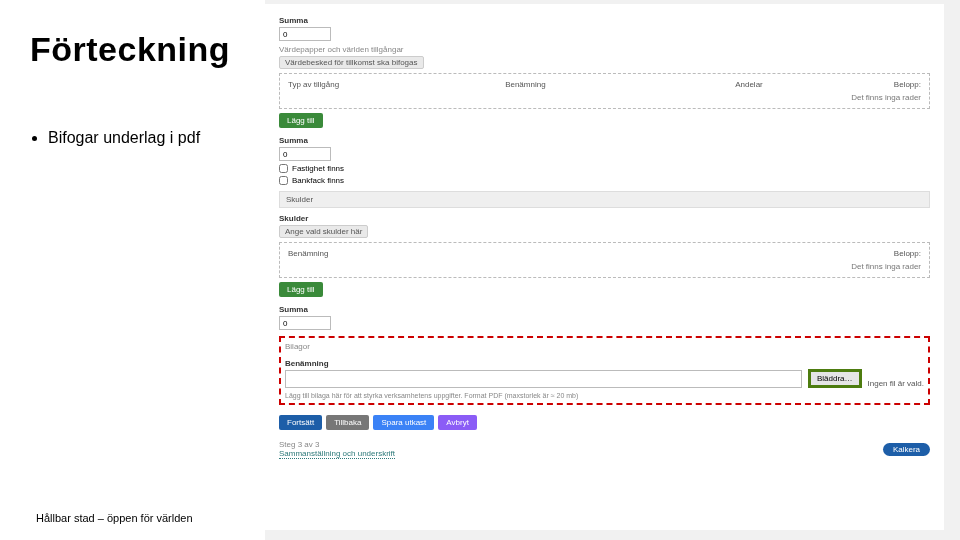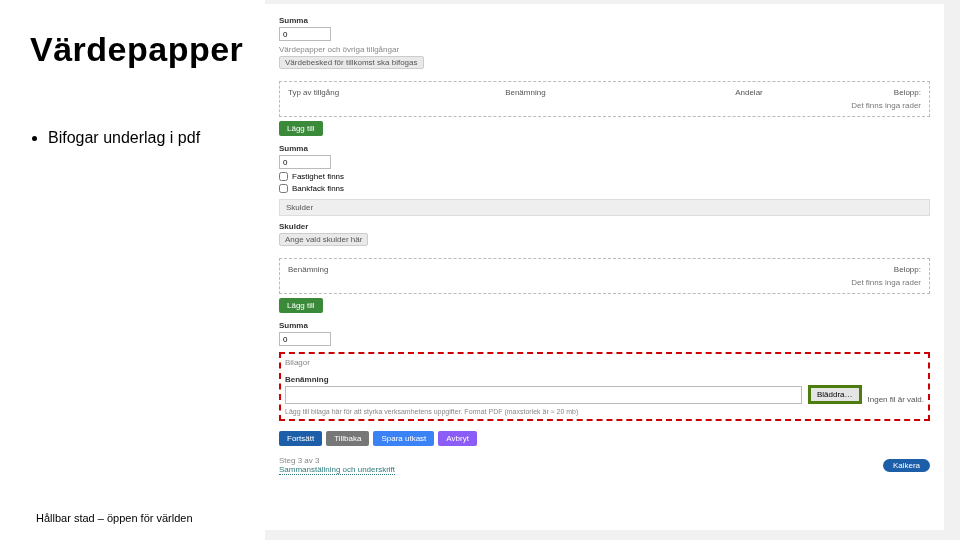--- a/index.html
+++ b/index.html
@@ -15,21 +15,21 @@
   .footer { position: absolute; bottom: 16px; left: 36px; font-size: 11px; }
 
   
   .lbl { font-size: 8px; color: #333; margin: 6px 0 2px; font-weight: bold; }
   .sub { font-size: 8px; color: #888; margin: 4px 0 2px; }
   .input-sm { border: 1px solid #bbb; background: #fff; height: 14px; width: 52px; font-size: 8px; padding: 0 3px; line-height: 14px; }
   .input-full { border: 1px solid #bbb; background: #fff; height: 18px; width: 100%; font-size: 8px; padding: 2px 4px; }
   .tag { display: inline-block; background: #e9e9e9; border: 1px solid #ccc; border-radius: 2px; font-size: 8px; padding: 1px 5px; color: #555; }
   .sect-head { background: #efefef; border: 1px solid #ddd; padding: 3px 6px; font-size: 8px; color: #555; margin-top: 6px; }
   .btn-green { display: inline-block; background: #3a8a3a; color: #fff; font-size: 8px; padding: 3px 8px; border-radius: 2px; margin-top: 4px; cursor: pointer; }
-  .dashed-box { border: 1px dashed #bbb; padding: 6px 8px; margin-top: 12px; font-size: 8px; position: relative; }
+  .dashed-box { border: 1px dashed #bbb; padding: 6px 8px; margin-top: 4px; font-size: 8px; position: relative; }
   .dashed-box .hdr { display: flex; font-size: 8px; color: #555; margin-bottom: 4px; }
   .dashed-box .hdr span { flex: 1; }
   .dashed-box .right-txt { text-align: right; font-size: 8px; color: #777; }
   .chk { display: flex; align-items: center; gap: 4px; margin: 3px 0; font-size: 8px; }
   .chk input { width: 9px; height: 9px; }
   .red-frame { border: 2px dashed #c00; padding: 4px; margin-top: 6px; }
   .bilag-row { display: flex; align-items: flex-end; gap: 6px; }
   .bilag-left { flex: 1; }
   .browse-btn { background: #e5e5e5; border: 3px solid #4d7c0f; font-size: 8px; padding: 2px 6px; cursor: pointer; }
   .file-txt { font-size: 8px; color: #555; }
@@ -43,35 +43,35 @@
   .step-row { display: flex; justify-content: space-between; align-items: center; margin-top: 10px; font-size: 8px; }
   .step-row .step-lbl { color: #888; }
   .step-row .step-name { color: #2d7a7a; border-bottom: 1px dotted #2d7a7a; }
   .pill-blue { background: #1d5ea8; color: #fff; font-size: 8px; padding: 2px 10px; border-radius: 8px; cursor: pointer; }
 </style>
 </head>
 <body>
 
 <div class="slide">
   <div class="left">
-    <h1 class="title">Värdepapper</h1>
+    <h1 class="title">Förteckning</h1>
     <ul class="bullets">
       <li>Bifogar underlag i pdf</li>
     </ul>
     <div class="footer">Hållbar stad – öppen för världen</div>
   </div>
 
   <div class="right">
     <div class="right-inner">
 
       <div class="lbl">Summa</div>
       <div class="input-sm">0</div>
 
       
-      <div class="sub">Värdepapper och övriga tillgångar</div>
+      <div class="sub">Värdepapper och världen tillgångar</div>
       <span class="tag">Värdebesked för tillkomst ska bifogas</span>
 
       <div class="dashed-box">
         <div class="hdr">
           <span>Typ av tillgång</span>
           <span style="text-align:center">Benämning</span>
           <span style="text-align:right">Andelar</span>
           <span style="text-align:right">Belopp:</span>
         </div>
         <div class="right-txt">Det finns inga rader</div>

